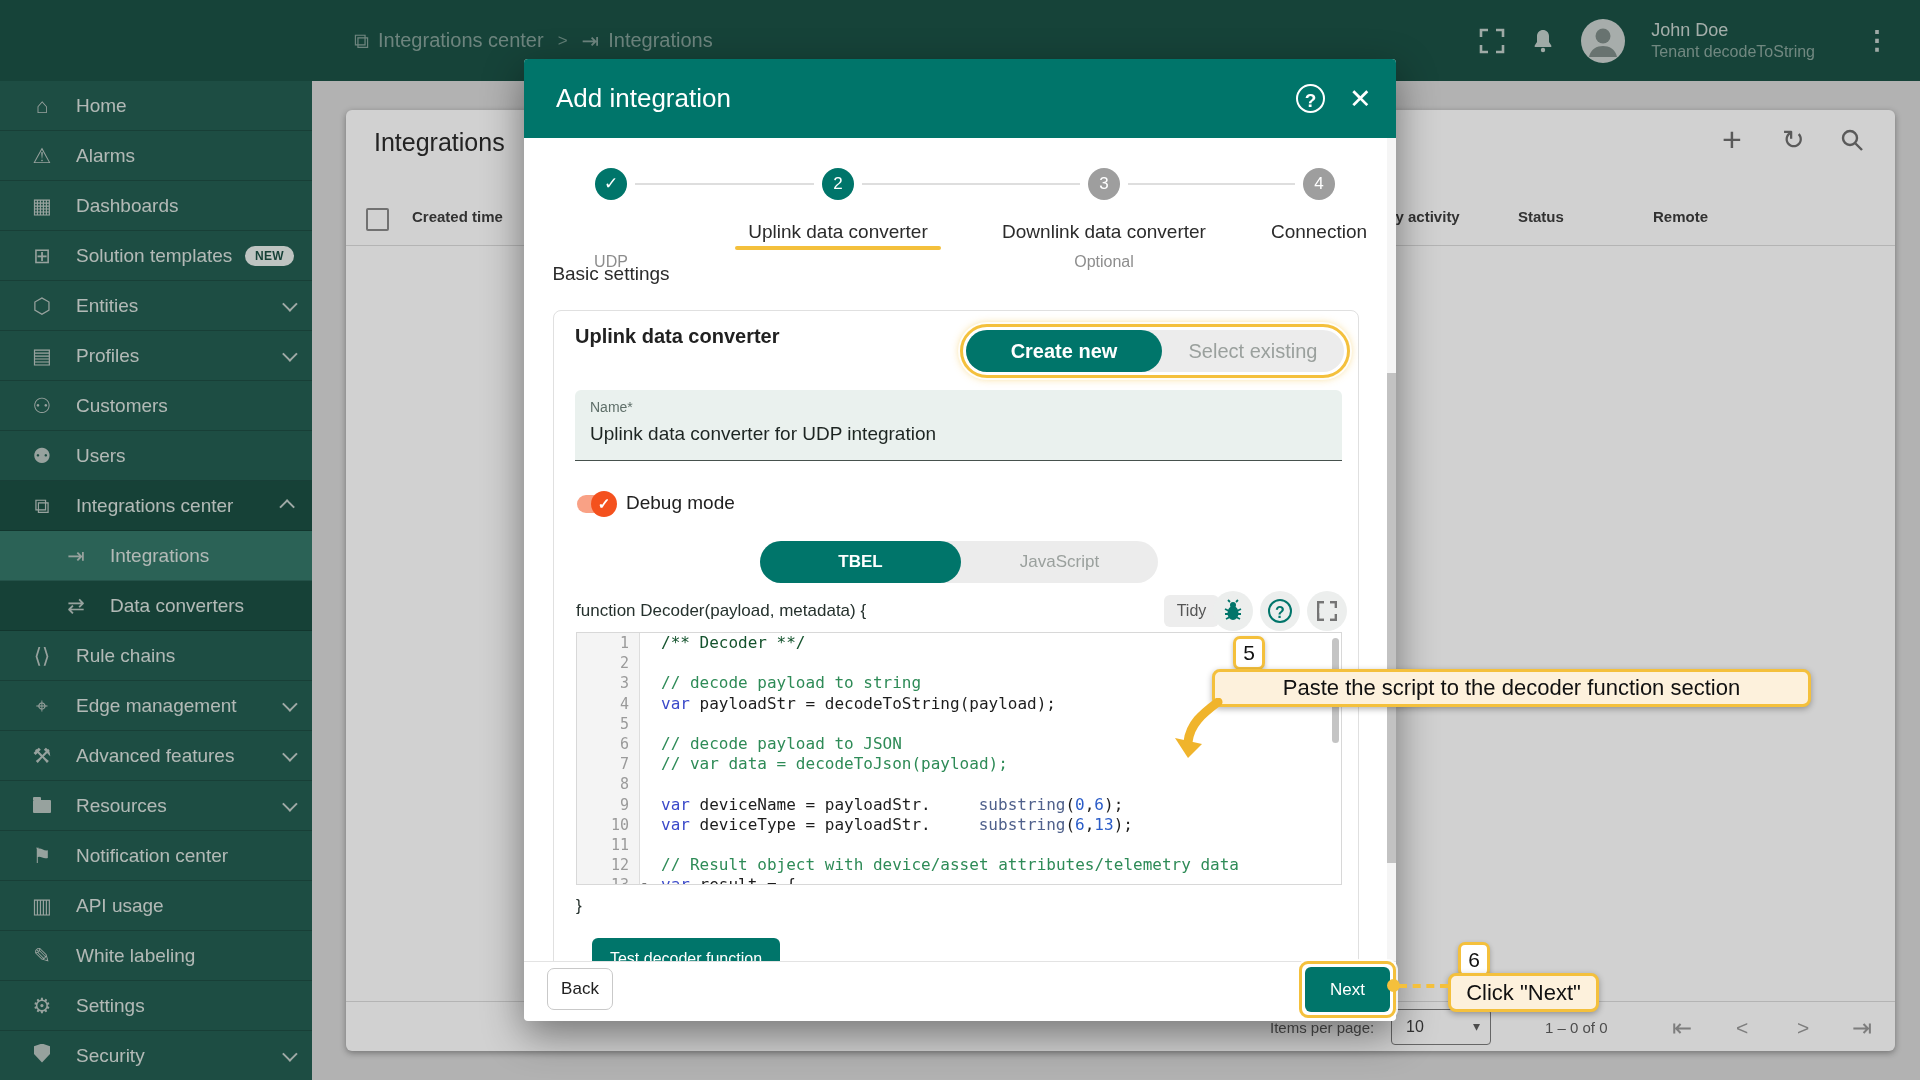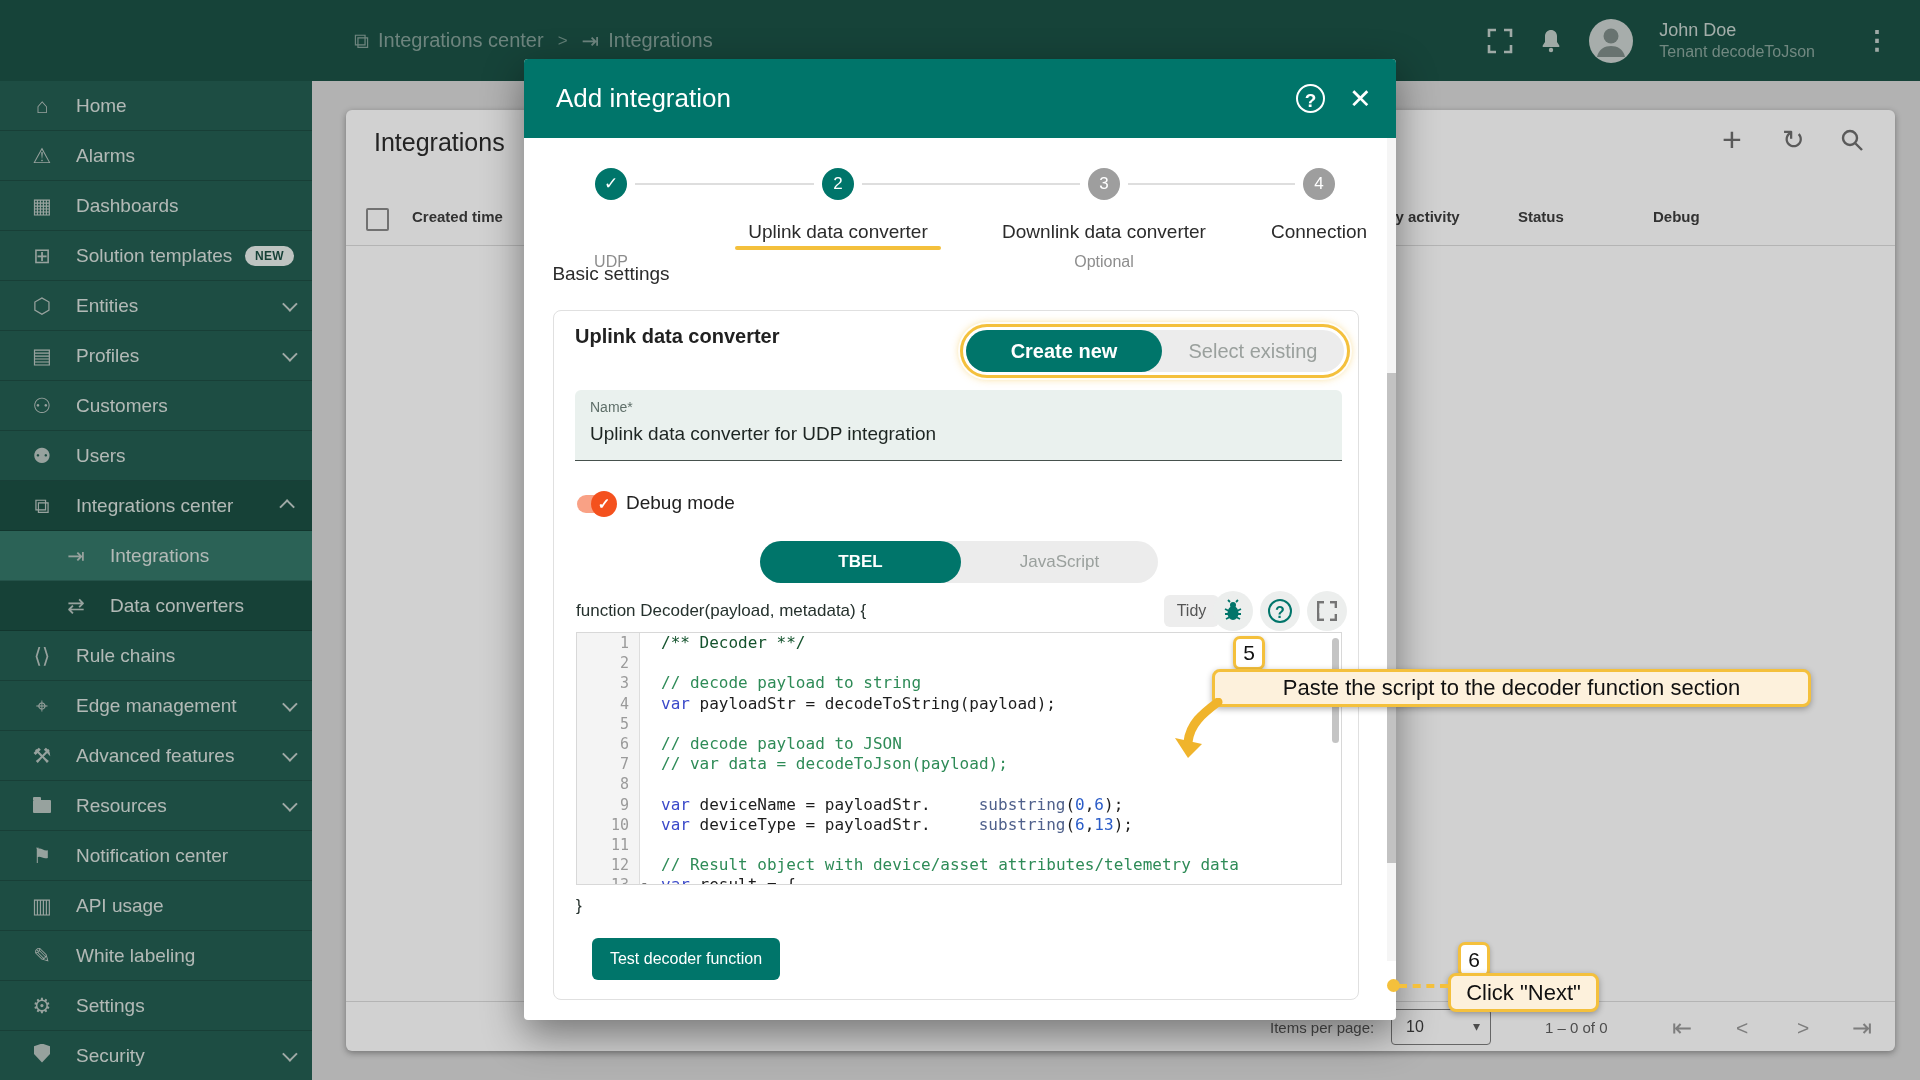--- a/index.html
+++ b/index.html
@@ -174,21 +174,21 @@
           </svg>
       </span>
       <span class="avatar">
         <svg width="44" height="44" viewBox="0 0 44 44">
             <circle cx="22" cy="17" r="7.5" fill="#7f8d89"></circle>
             <path d="M8 38c1.5-8 8-11 14-11s12.5 3 14 11z" fill="#7f8d89"></path>
           </svg>
       </span>
       <span class="who">
         <div class="who-name">John Doe</div>
-        <div class="who-role">Tenant decodeToJson</div>
+        <div class="who-role">Tenant decodeToString</div>
       </span>
       <span class="kebab">⋮</span>
     </div>
   </div>
 
   <div class="logo">
     <span class="logo-gear">⚙</span>
     <span class="logo-text"><span>ThingsBoard</span>
       <span class="logo-sub">Professional</span>
     </span>
@@ -292,21 +292,21 @@
       <svg width="25" height="25" viewBox="0 0 25 25">
           <circle cx="10" cy="10" r="7" fill="none" stroke="#6e6e6e" stroke-width="2.4"></circle>
           <path d="M15.5 15.5L22 22" stroke="#6e6e6e" stroke-width="2.4"></path>
         </svg>
     </span>
     <div class="thead">
       <span class="cb"></span>
       <span class="th" style="left:66px;">Created time</span>
       <span class="th" style="left:1022px;">Daily activity</span>
       <span class="th" style="left:1172px;">Status</span>
-      <span class="th" style="left:1307px;">Debug</span>
+      <span class="th" style="left:1307px;">Remote</span>
     </div>
     <div class="tfoot">
       <span class="ipp">Items per page:</span>
       <span class="psel">
         <span class="pv">10</span>
         <span class="pa">▾</span>
       </span>
       <span class="prange">1 – 0 of 0</span>
       <span class="pager" style="left:1326px;">⇤</span>
       <span class="pager" style="left:1390px;font-size:21px;top:14px;">&lt;</span>
@@ -439,20 +439,25 @@
               <span class="fold">▾</span>
               <span class="lc"><span class="c-kw">var</span><span> result = {</span></span>
             </div>
           </div>
         <div class="ed-sb"></div>
       </div>
       <span class="brace">}</span>
       <button class="testbtn">Test decoder function</button>
     </div>
 
+    <div class="dlg-foot">
+      <button class="backbtn">Back</button>
+      <button class="nextbtn">Next</button>
+      <span class="next-ring"></span>
+    </div>
   </div>
 
   <div class="ann ann-badge" style="left:1233px;top:636px;width:26px;height:28px;line-height:28px;">5</div>
   <div class="ann ann-box" style="left:1212px;top:669px;width:599px;height:38px;line-height:32px;">Paste the script to the decoder function section</div>
   <svg class="ann" style="position:absolute;left:1172px;top:698px;z-index:30;" width="56" height="62" viewBox="0 0 56 62">
     <path d="M46 4 C30 16 18 26 16 44" fill="none" stroke="#f0b42c" stroke-width="9" stroke-linecap="round"></path>
     <path d="M3 40 L16 60 L30 46 Z" fill="#f0b42c"></path>
   </svg>
 
   <div class="ann ann-badge" style="left:1458px;top:942px;width:26px;height:29px;line-height:29px;">6</div>

